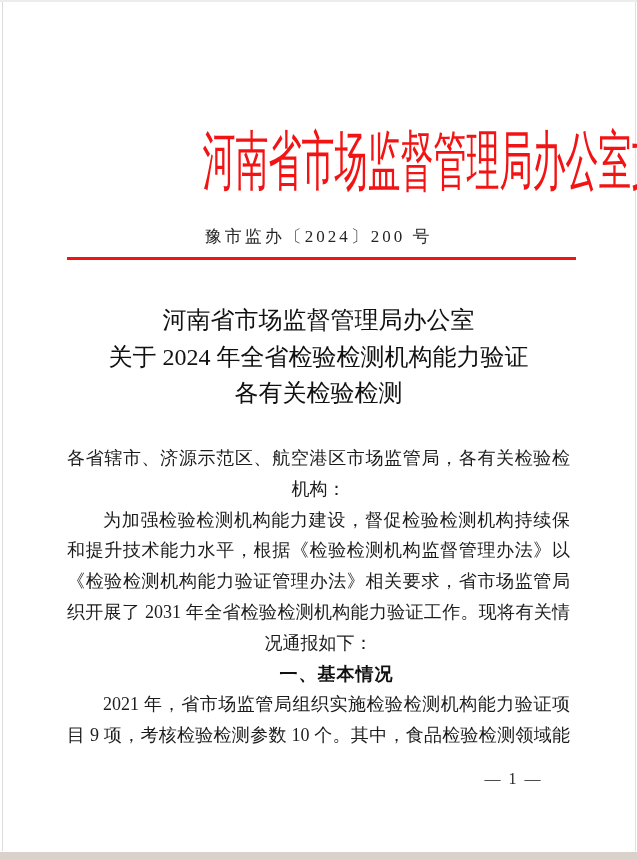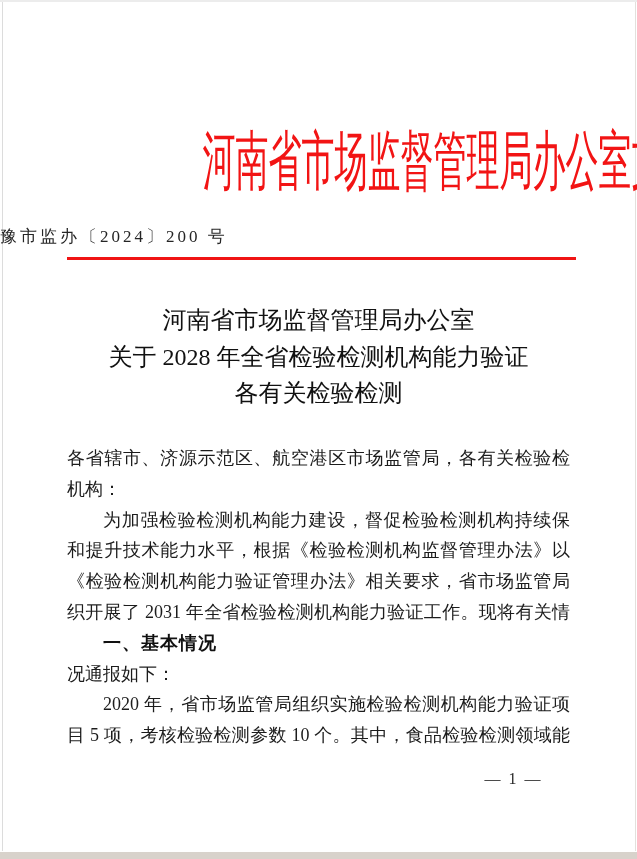--- a/index.html
+++ b/index.html
@@ -54,20 +54,21 @@
     transform: scale(0.55, 1.08);
     transform-origin: center center;
     letter-spacing: 0;
   }
   
   .doc-number {
     position: absolute;
     top: 226px;
     left: 0;
     width: 637px;
+    text-align: center;
     font-size: 17px;
     line-height: 18px;
     letter-spacing: 3px;
     color: #252525;
   }
   
   .red-rule {
     position: absolute;
     top: 255px;
     left: 67px;
@@ -93,21 +94,21 @@
     top: 441px;
     left: 67px;
     width: 503px;
     font-size: 18px;
     line-height: 30.8px;
     color: #1c1c1c;
   }
   .body-line {
     height: 30.8px;
     overflow: hidden;
-    text-align: left;
+    text-align: center;
   }
   .body-line.fill {
     text-align: justify;
     text-align-last: justify;
   }
   .body-line.ind {
     padding-left: 36px;
   }
   .body-line.heading {
     font-family: "Liberation Sans", "DejaVu Sans", sans-serif;
@@ -140,32 +141,32 @@
   <div class="masthead">
     <span class="masthead-text">河南省市场监督管理局办公室文件</span>
   </div>
 
   <div class="doc-number">豫市监办〔2024〕200 号</div>
 
   <div class="red-rule"></div>
 
   <div class="doc-title">
     <div>河南省市场监督管理局办公室</div>
-    <div>关于 2028 年全省检验检测机构能力验证</div>
+    <div>关于 2024 年全省检验检测机构能力验证</div>
     <div>各有关检验检测</div>
   </div>
 
   <div class="body-text">
     <div class="body-line fill">各省辖市、济源示范区、航空港区市场监管局，各有关检验检测</div>
     <div class="body-line">机构：</div>
     <div class="body-line ind fill">为加强检验检测机构能力建设，督促检验检测机构持续保持</div>
     <div class="body-line fill">和提升技术能力水平，根据《检验检测机构监督管理办法》以及</div>
     <div class="body-line fill">《检验检测机构能力验证管理办法》相关要求，省市场监管局组</div>
     <div class="body-line fill">织开展了 2031 年全省检验检测机构能力验证工作。现将有关情</div>
+    <div class="body-line">况通报如下：</div>
     <div class="body-line ind heading">一、基本情况</div>
-    <div class="body-line">况通报如下：</div>
-    <div class="body-line ind fill">2020 年，省市场监管局组织实施检验检测机构能力验证项</div>
-    <div class="body-line fill">目 5 项，考核检验检测参数 10 个。其中，食品检验检测领域能</div>
+    <div class="body-line ind fill">2021 年，省市场监管局组织实施检验检测机构能力验证项</div>
+    <div class="body-line fill">目 9 项，考核检验检测参数 10 个。其中，食品检验检测领域能</div>
   </div>
 
   <div class="page-number">— 1 —</div>
 
 </div>
 
 </body></html>

